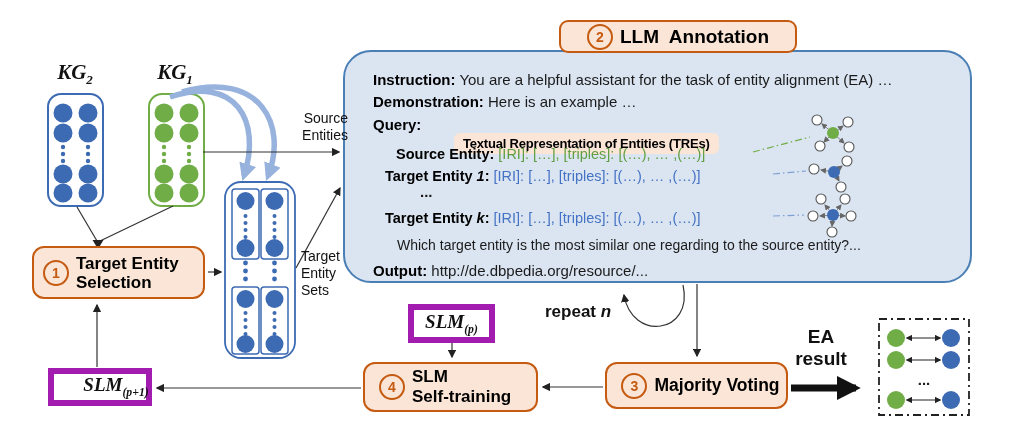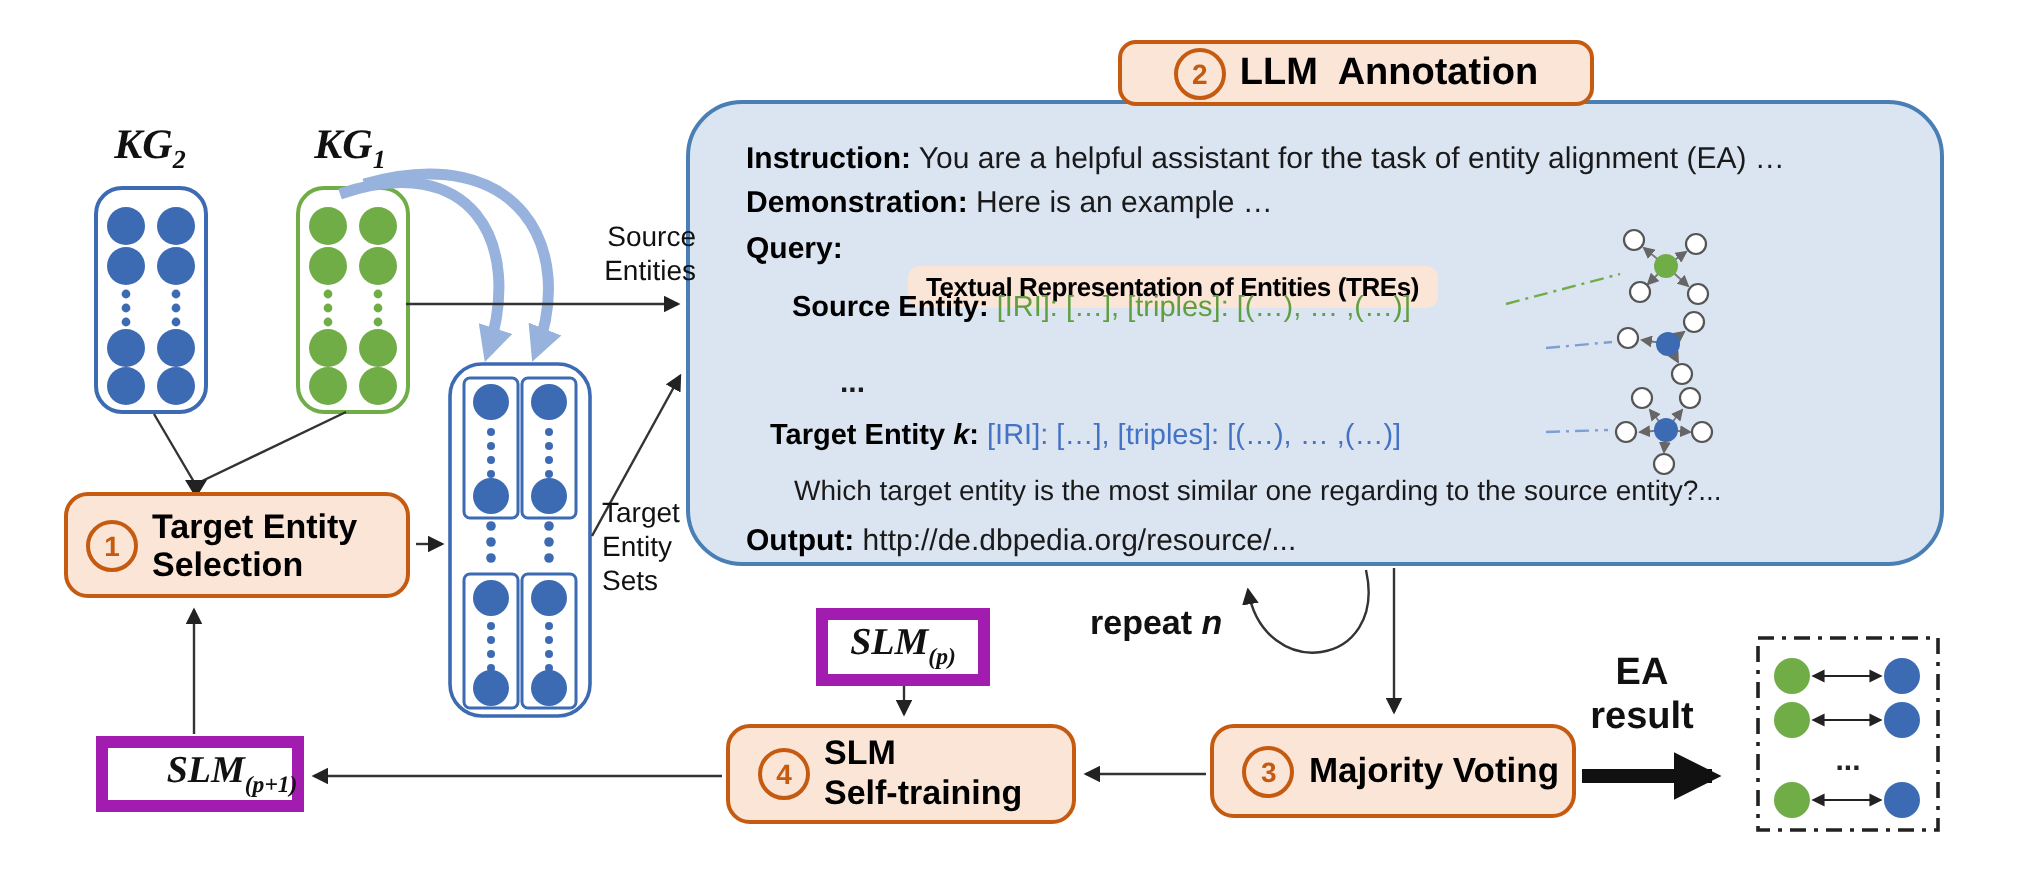--- a/index.html
+++ b/index.html
@@ -251,20 +251,24 @@
   <div class="llmline" style="left:373px;top:116px;">
     <b>Query:</b>
   </div>
   <div class="llmline" style="left:454px;top:113px;background:var(--peach_fill);border-radius:6px;padding:3px 9px;
               font-weight:bold;font-size:13px;letter-spacing:-0.2px;color:#000000;margin-top:20px;">Textual Representation of Entities (TREs)</div>
 
   <div class="llmline" style="left:396px;top:146px;font-size:14.5px;">
     <b>Source Entity:</b>
     <span class="greenv">[IRI]: […], [triples]: [(…), … ,(…)]</span>
   </div>
+  <div class="llmline" style="left:385px;top:168px;font-size:14.5px;">
+    <b class="pre"><span>Target Entity </span><i>1</i><span>:</span></b>
+    <span class="bluev">[IRI]: […], [triples]: [(…), … ,(…)]</span>
+  </div>
   <div class="llmline" style="left:420px;top:183px;font-weight:bold;font-size:15px;">...</div>
   <div class="llmline" style="left:385px;top:210px;font-size:14.5px;">
     <b class="pre"><span>Target Entity </span><i>k</i><span>:</span></b>
     <span class="bluev">[IRI]: […], [triples]: [(…), … ,(…)]</span>
   </div>
   <div class="llmline" style="left:397px;top:237px;font-size:14px;">Which target entity is the most similar one regarding to the source entity?...</div>
   <div class="llmline" style="left:373px;top:262px;">
     <b>Output:</b><span> http://de.dbpedia.org/resource/...</span>
   </div>
 

